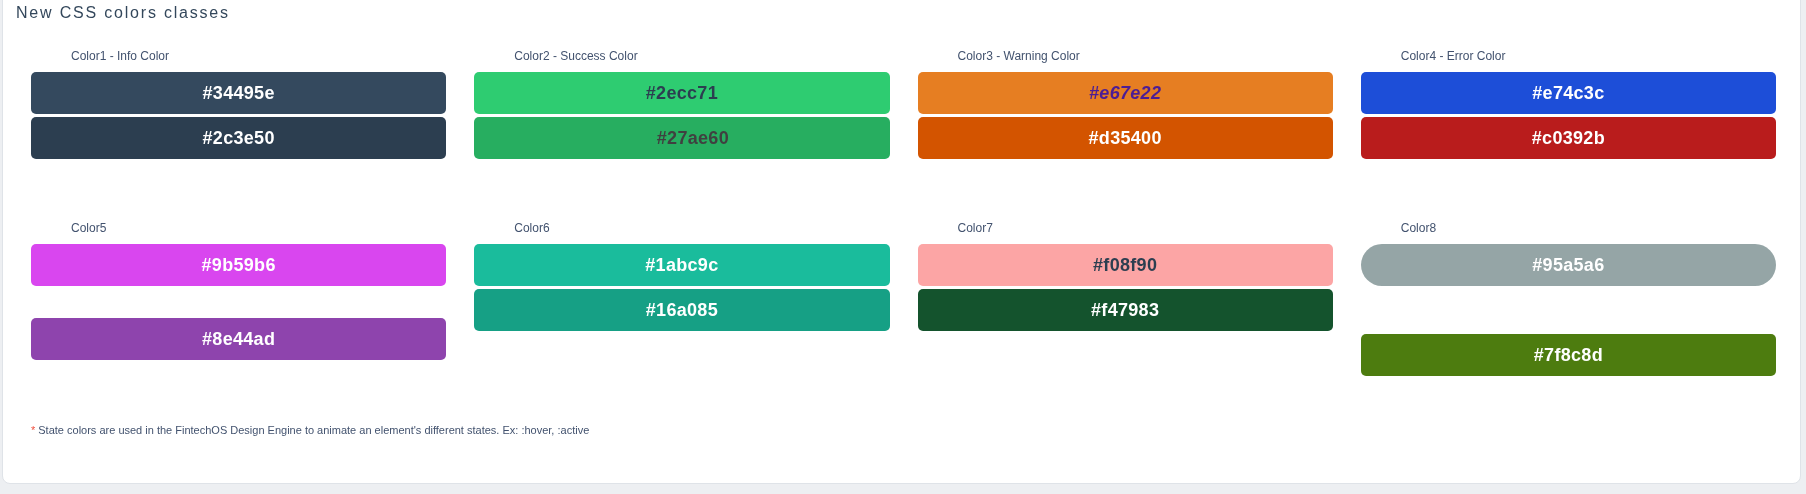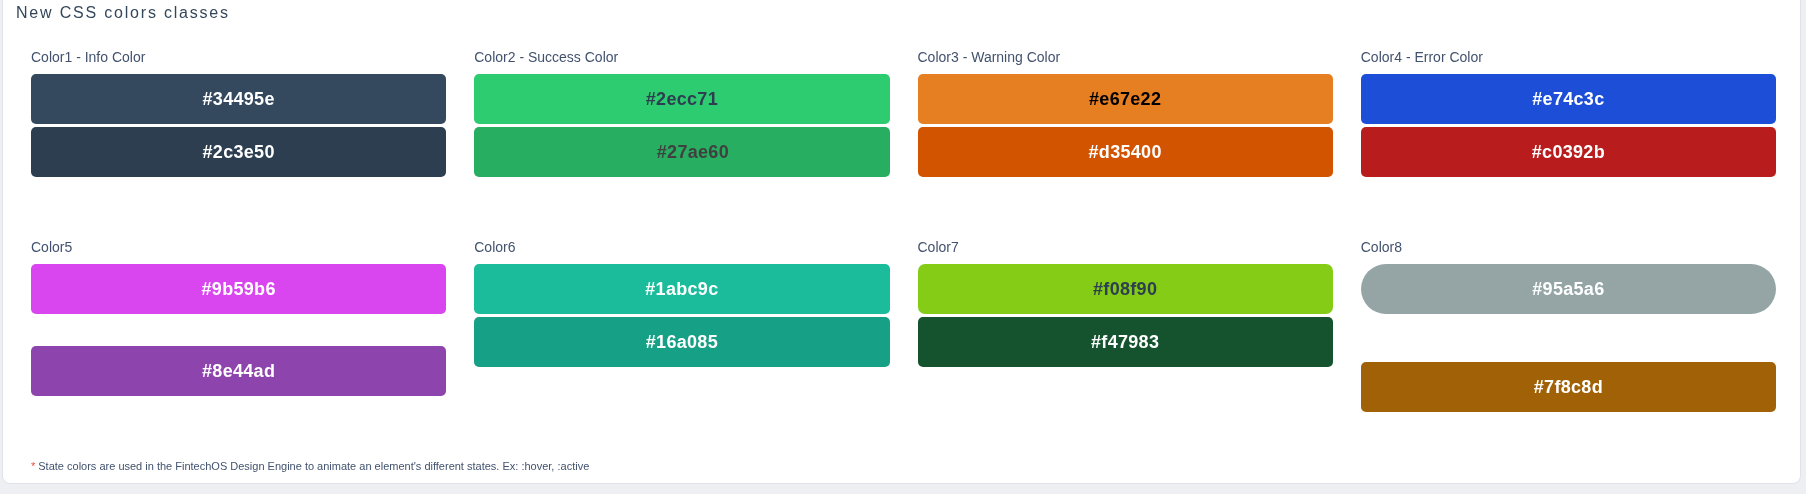--- a/index.html
+++ b/index.html
@@ -31,26 +31,27 @@
     padding: 0 24px 0 28px;
   }
   .grid {
     display: grid;
     grid-template-columns: repeat(4, 1fr);
     column-gap: 28px;
     row-gap: 62px;
     margin-top: 27px;
   }
   .group-label {
-    font-size: 14px;
+    font-size: 12px;
     color: #42526e;
     margin-bottom: 9px;
+    margin-left: 40px;
   }
   .swatch {
-    height: 50px;
+    height: 42px;
     border-radius: 5px;
     display: flex;
     align-items: center;
     justify-content: center;
     font-size: 18px;
     font-weight: 700;
     letter-spacing: 0.3px;
   }
   .swatch + .swatch { margin-top: 3px; }
   .footnote {
@@ -76,47 +77,47 @@
           <div class="swatch" style="background: rgb(52, 73, 94); color: rgb(255, 255, 255);">#34495e</div>
           <div class="swatch" style="background: rgb(44, 62, 80); color: rgb(255, 255, 255);">#2c3e50</div>
         </div>
         <div class="group">
           <div class="group-label">Color2 - Success Color</div>
           <div class="swatch" style="background: rgb(46, 204, 113); color: rgb(44, 62, 80);">#2ecc71</div>
           <div class="swatch" style="background: rgb(39, 174, 96); color: #404040; padding-left: 22px;">#27ae60</div>
         </div>
         <div class="group">
           <div class="group-label">Color3 - Warning Color</div>
-          <div class="swatch" style="background: rgb(230, 126, 34); color: #000000;">#e67e22</div>
+          <div class="swatch" style="background: rgb(230, 126, 34); color: #4c1d95; font-style: italic;">#e67e22</div>
           <div class="swatch" style="background: rgb(211, 84, 0); color: rgb(255, 255, 255);">#d35400</div>
         </div>
         <div class="group">
           <div class="group-label">Color4 - Error Color</div>
           <div class="swatch" style="background: #1d4ed8; color: rgb(255, 255, 255);">#e74c3c</div>
           <div class="swatch" style="background: #b91c1c; color: rgb(255, 255, 255); text-align: right;">#c0392b</div>
         </div>
         <div class="group">
           <div class="group-label">Color5</div>
           <div class="swatch" style="background: #d946ef; color: rgb(255, 255, 255);">#9b59b6</div>
           <div class="swatch" style="background: rgb(142, 68, 173); color: rgb(255, 255, 255); margin-top: 32px;">#8e44ad</div>
         </div>
         <div class="group">
           <div class="group-label">Color6</div>
           <div class="swatch" style="background: rgb(26, 188, 156); color: rgb(255, 255, 255);">#1abc9c</div>
           <div class="swatch" style="background: rgb(22, 160, 133); color: rgb(255, 255, 255);">#16a085</div>
         </div>
         <div class="group">
           <div class="group-label">Color7</div>
-          <div class="swatch" style="background: #84cc16; color: rgb(44, 62, 80); border-radius: 7px;">#f08f90</div>
+          <div class="swatch" style="background: #fca5a5; color: rgb(44, 62, 80);">#f08f90</div>
           <div class="swatch" style="background: #14532d; color: rgb(255, 255, 255);">#f47983</div>
         </div>
         <div class="group">
           <div class="group-label">Color8</div>
           <div class="swatch" style="background: rgb(149, 165, 166); color: rgb(255, 255, 255); border-radius: 27px;">#95a5a6</div>
-          <div class="swatch" style="background: #a16207; color: rgb(255, 255, 255); margin-top: 48px;">#7f8c8d</div>
+          <div class="swatch" style="background: #4d7c0f; color: rgb(255, 255, 255); margin-top: 48px;">#7f8c8d</div>
         </div>
       </div>
 
     <div class="footnote">
       <span class="asterisk">*</span><span>State colors are used in the FintechOS Design Engine to animate an element's different states. Ex: :hover, :active</span>
     </div>
   </div>
 </div>
 
 </body></html>

